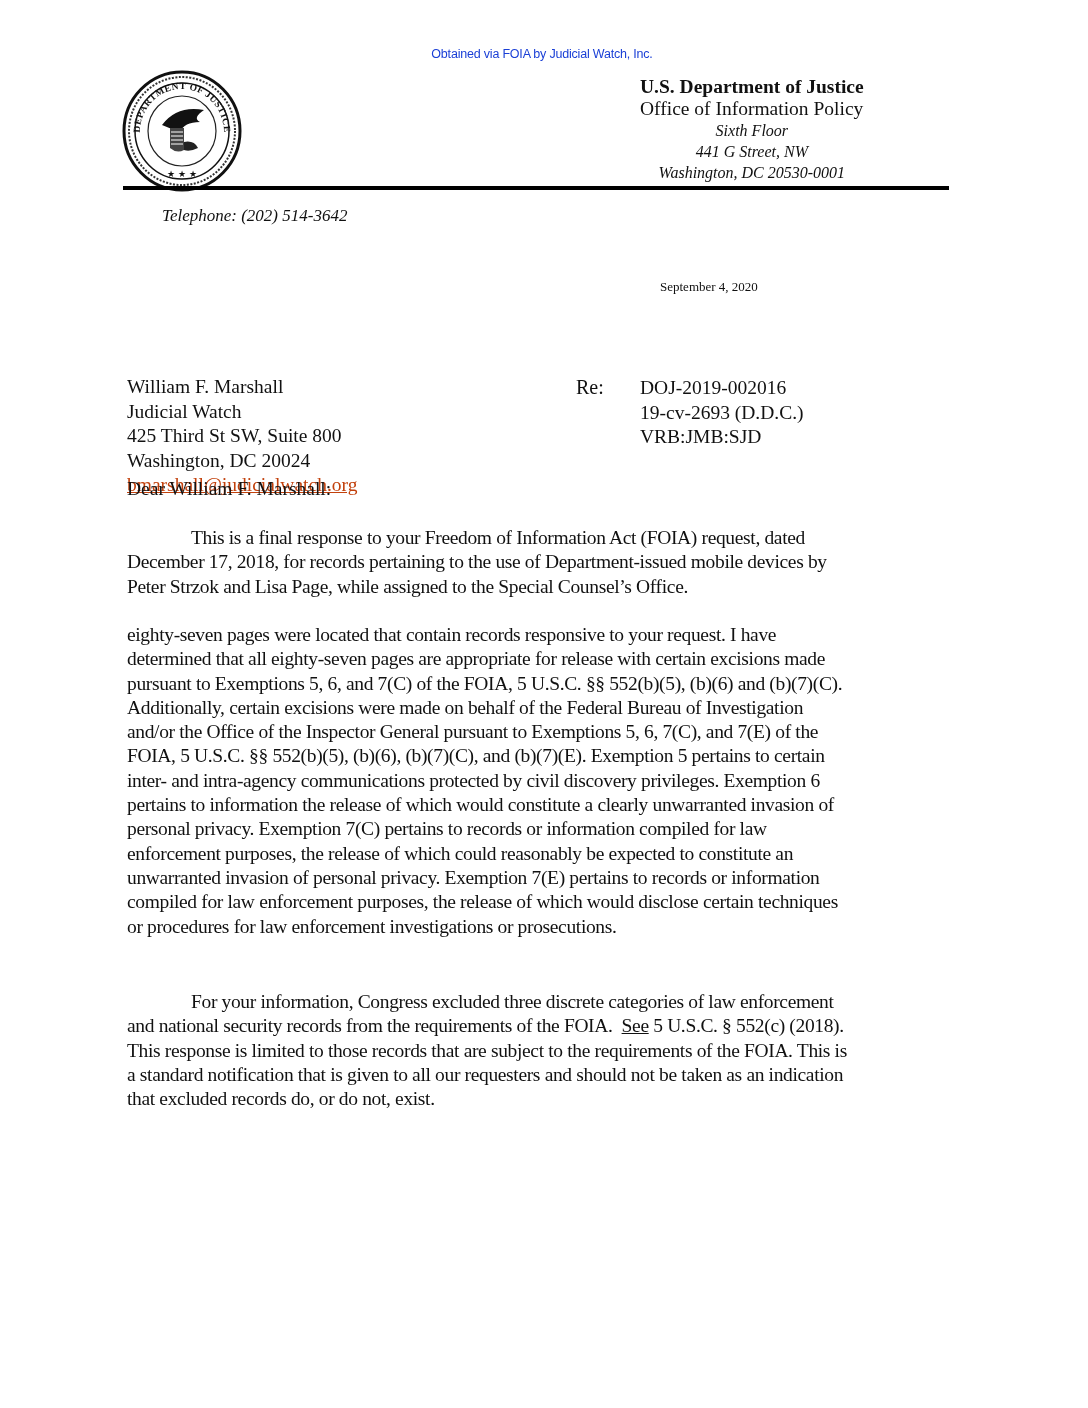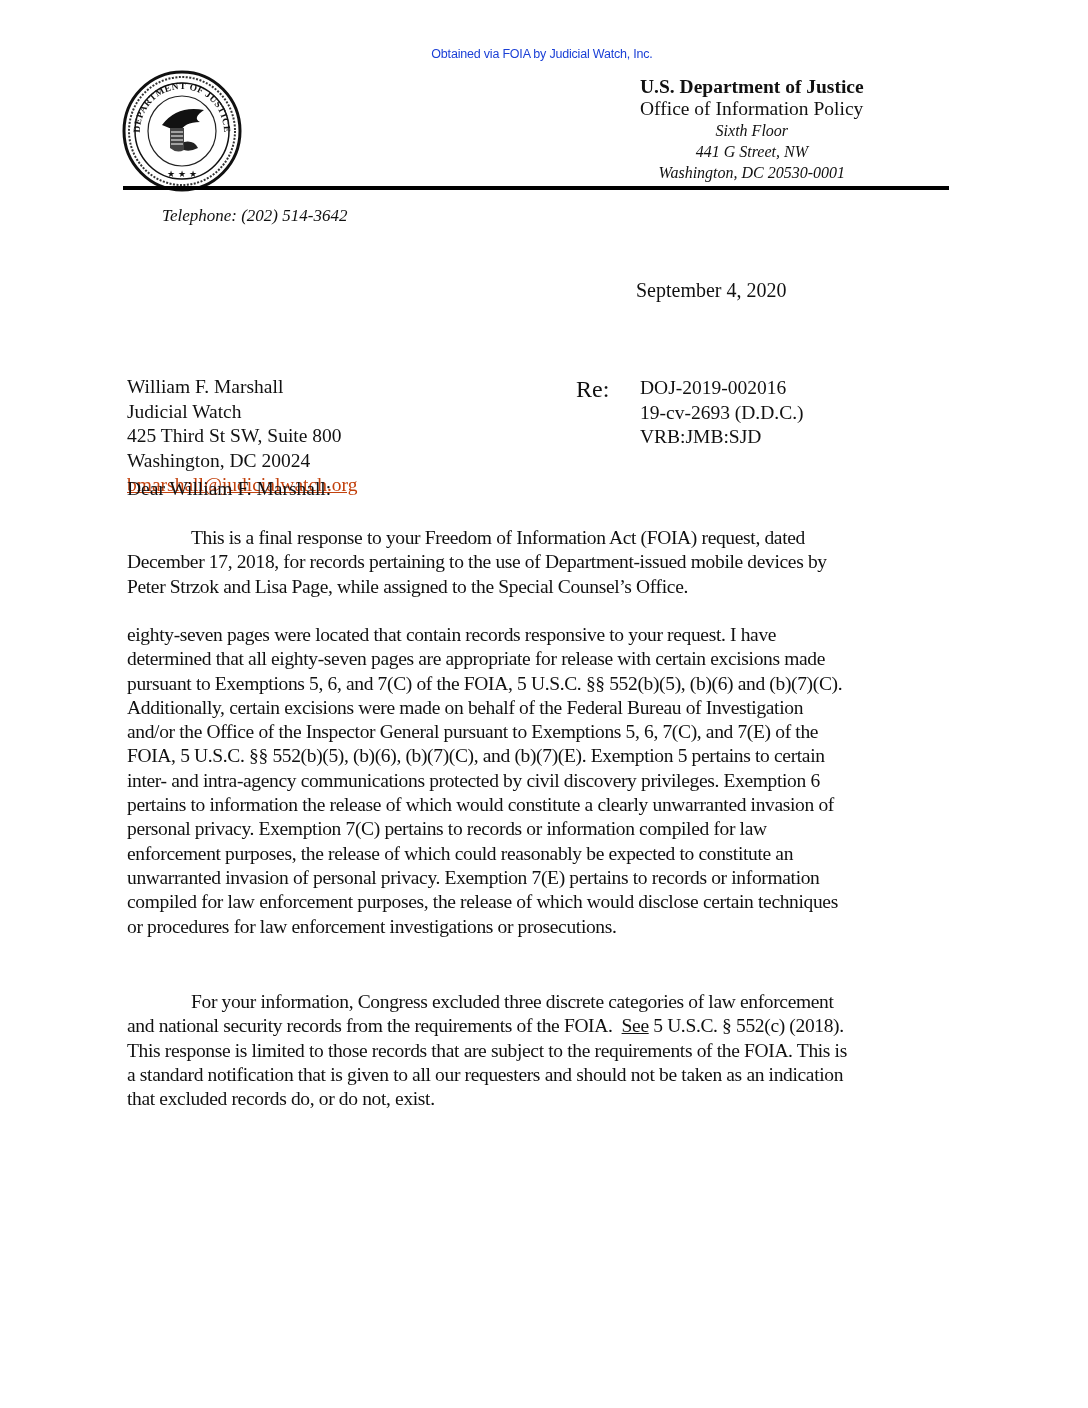--- a/index.html
+++ b/index.html
@@ -14,24 +14,24 @@
     font-family: "Liberation Sans", "DejaVu Sans", sans-serif;
     font-size: 12.5px; color: #1a3fd6; letter-spacing: -0.2px;
   }
   .seal { left: 122px; top: 70px; width: 120px; height: 122px; }
   .agency { left: 640px; top: 64px; line-height: 22px; margin-top: 12px; }
   .agency .name { font-size: 19.5px; font-weight: bold; }
   .agency .office { font-size: 19.5px; }
   .agency .addr { font-size: 16px; font-style: italic; line-height: 21px; text-align: center; }
   .rule { left: 123px; top: 186px; width: 826px; height: 4px; background: #000; }
   .phone { left: 124px; top: 206px; font-size: 17px; font-style: italic; margin-left: 38px; }
-  .date { left: 636px; top: 279px; font-size: 20px; }
+  .date { left: 660px; top: 279px; font-size: 13px; }
   .recipient { left: 127px; top: 327px; font-size: 19.5px; line-height: 24.5px; margin-top: 48px; }
   .recipient a { color: #c2410c; }
-  .re-label { left: 576px; top: 376px; font-size: 24px; }
+  .re-label { left: 576px; top: 376px; font-size: 20px; }
   .re-lines { left: 640px; top: 376px; font-size: 19.5px; line-height: 24.5px; }
   .salutation { left: 127px; top: 478px; font-size: 19.5px; }
   .para {
     left: 127px; width: 824px; font-size: 19.5px; line-height: 24.3px;
     text-indent: 64px; white-space: normal; letter-spacing: -0.35px;
   }
   .p1 { top: 526px; }
   .p2 { top: 623px; }
   .p3 { top: 990px; }
   .ul { text-decoration: underline; margin-top: 26px; }

